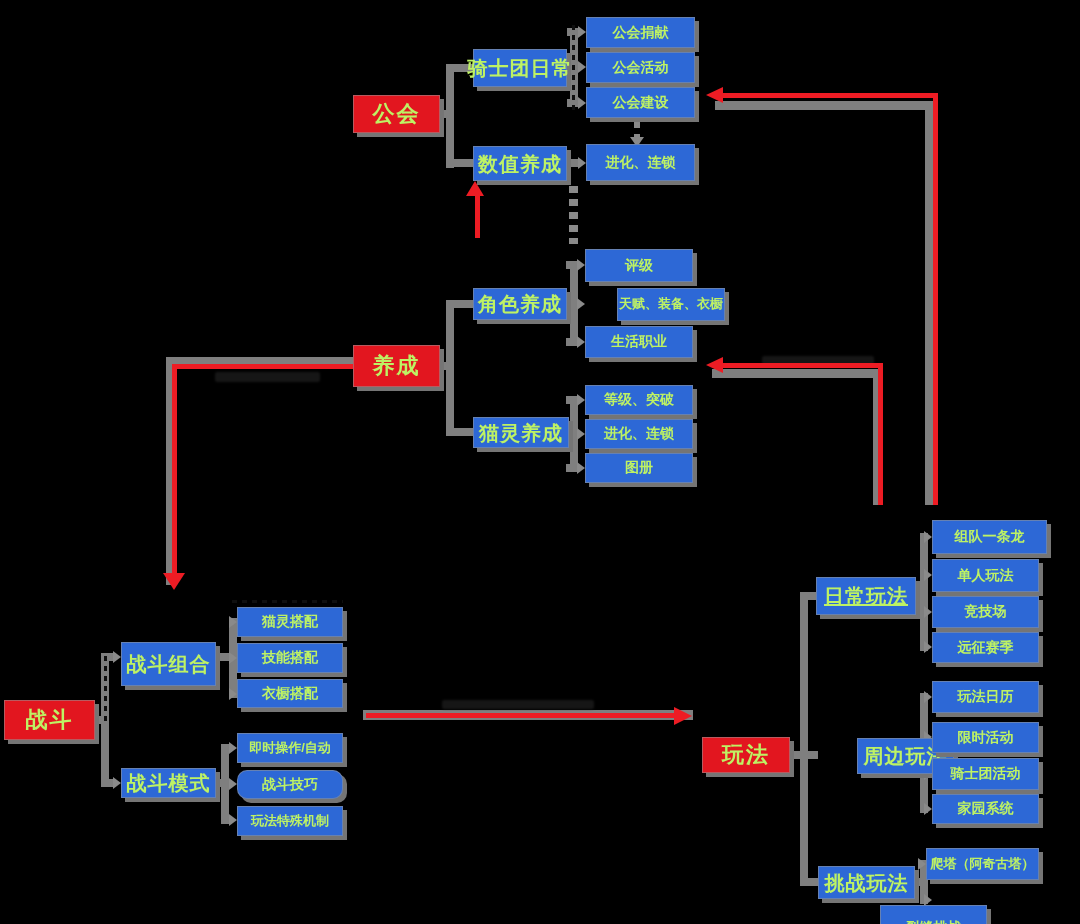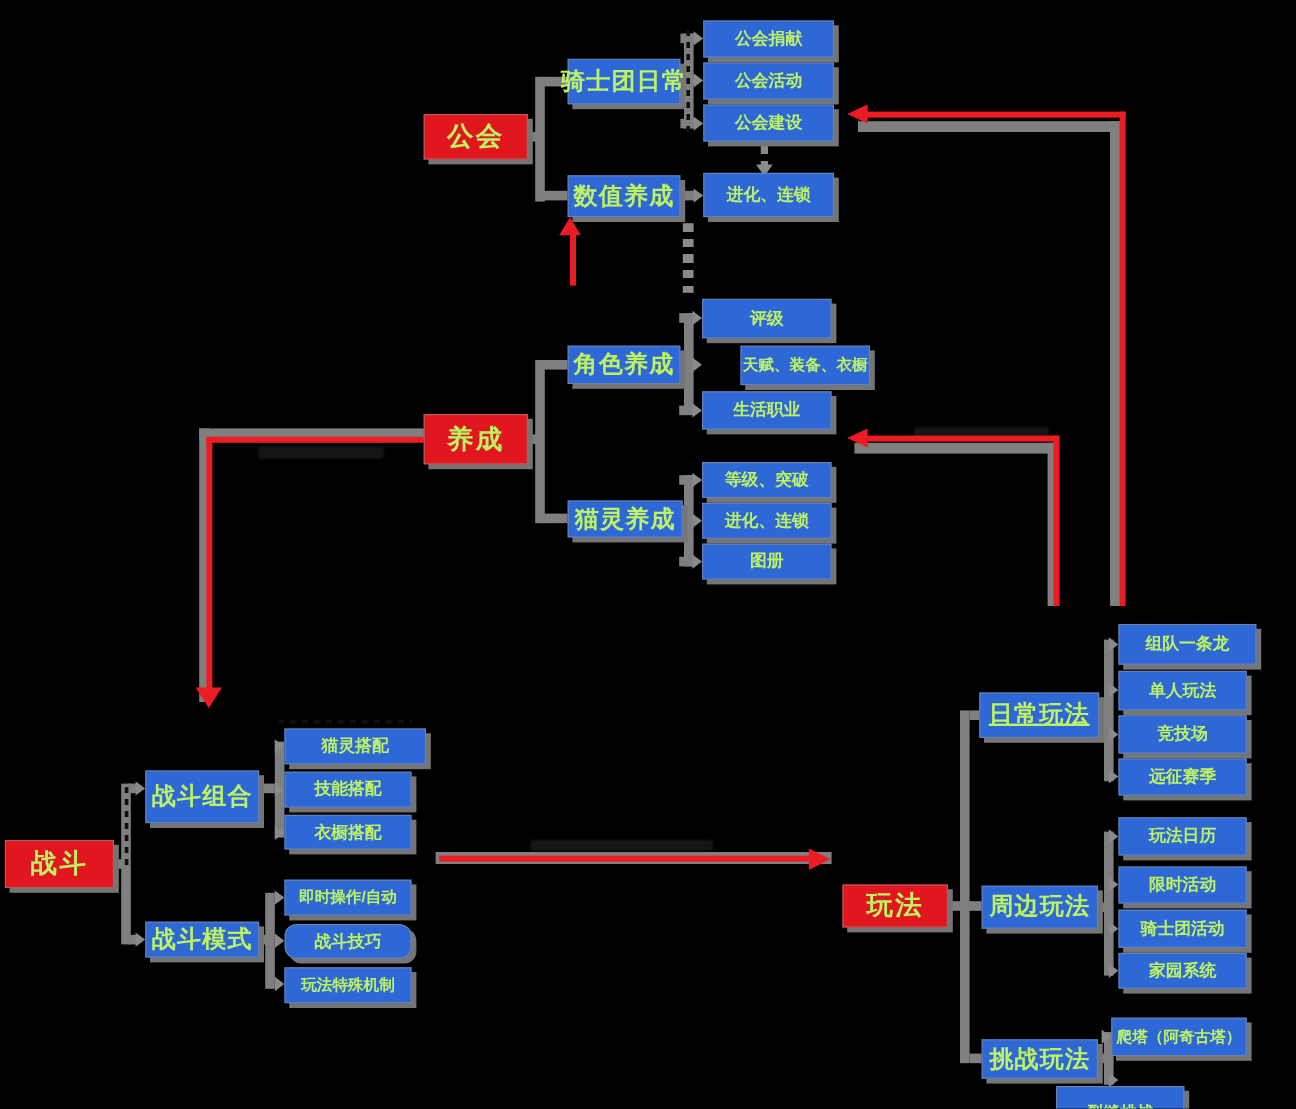--- a/index.html
+++ b/index.html
@@ -92,21 +92,21 @@
   <div class="c" style="left:566px;top:396px;width:12px;height:8px;"></div>
   <div class="tri tri-leaf" style="left:577px;top:394px;"></div>
   <div class="c" style="left:566px;top:430px;width:12px;height:8px;"></div>
   <div class="tri tri-leaf" style="left:577px;top:428px;"></div>
   <div class="c" style="left:566px;top:464px;width:12px;height:8px;"></div>
   <div class="tri tri-leaf" style="left:577px;top:462px;"></div>
 
   <div class="node root" style="left:4px;top:700px;width:91px;height:40px;">战斗</div>
   <div class="node branch" style="left:121px;top:642px;width:95px;height:44px;">战斗组合</div>
   <div class="node branch" style="left:121px;top:768px;width:95px;height:30px;">战斗模式</div>
-  <div class="node leaf" style="left:237px;top:607px;width:118px;height:30px;text-align:right;">猫灵搭配</div>
+  <div class="node leaf" style="left:237px;top:607px;width:106px;height:30px;text-align:right;">猫灵搭配</div>
   <div class="node leaf" style="left:237px;top:643px;width:106px;height:30px;">技能搭配</div>
   <div class="node leaf" style="left:237px;top:679px;width:106px;height:29px;">衣橱搭配</div>
   <div class="node leaf small" style="left:237px;top:733px;width:106px;height:30px;">即时操作/自动</div>
   <div class="node leaf" style="left:237px;top:770px;width:106px;height:29px;border-radius:10px;">战斗技巧</div>
   <div class="node leaf small" style="left:237px;top:806px;width:106px;height:30px;">玩法特殊机制</div>
 
   <div class="c" style="left:95px;top:716px;width:8px;height:8px;"></div>
   <div class="c" style="left:101px;top:653px;width:8px;height:134px;"></div>
   <div class="ddv" style="left:104px;top:656px;width:3px;height:66px;"></div>
   <div class="c" style="left:107px;top:653px;width:8px;height:8px;"></div>
@@ -120,21 +120,21 @@
   <div class="tri tri-leaf" style="left:229px;top:688px;"></div>
   <div class="ddh" style="left:232px;top:600px;width:111px;height:3px;"></div>
   <div class="c" style="left:216px;top:779px;width:7px;height:8px;"></div>
   <div class="c" style="left:221px;top:744px;width:8px;height:80px;"></div>
   <div class="tri tri-leaf" style="left:229px;top:742px;"></div>
   <div class="tri tri-leaf" style="left:229px;top:778px;"></div>
   <div class="tri tri-leaf" style="left:229px;top:814px;"></div>
 
   <div class="node root" style="left:702px;top:737px;width:88px;height:36px;">玩法</div>
   <div class="node branch" style="left:816px;top:577px;width:100px;height:38px;text-decoration:underline;">日常玩法</div>
-  <div class="node branch" style="left:818px;top:738px;width:97px;height:36px;">周边玩法</div>
+  <div class="node branch" style="left:857px;top:738px;width:97px;height:36px;">周边玩法</div>
   <div class="node branch" style="left:818px;top:866px;width:97px;height:33px;">挑战玩法</div>
   <div class="node leaf" style="left:932px;top:520px;width:115px;height:34px;">组队一条龙</div>
   <div class="node leaf" style="left:932px;top:559px;width:107px;height:33px;">单人玩法</div>
   <div class="node leaf" style="left:932px;top:596px;width:107px;height:32px;">竞技场</div>
   <div class="node leaf" style="left:932px;top:632px;width:107px;height:31px;">远征赛季</div>
   <div class="node leaf" style="left:932px;top:681px;width:107px;height:32px;">玩法日历</div>
   <div class="node leaf" style="left:932px;top:722px;width:107px;height:31px;">限时活动</div>
   <div class="node leaf" style="left:932px;top:758px;width:107px;height:32px;">骑士团活动</div>
   <div class="node leaf" style="left:932px;top:794px;width:107px;height:30px;">家园系统</div>
   <div class="node leaf small" style="left:926px;top:848px;width:113px;height:32px;">爬塔（阿奇古塔）</div>

